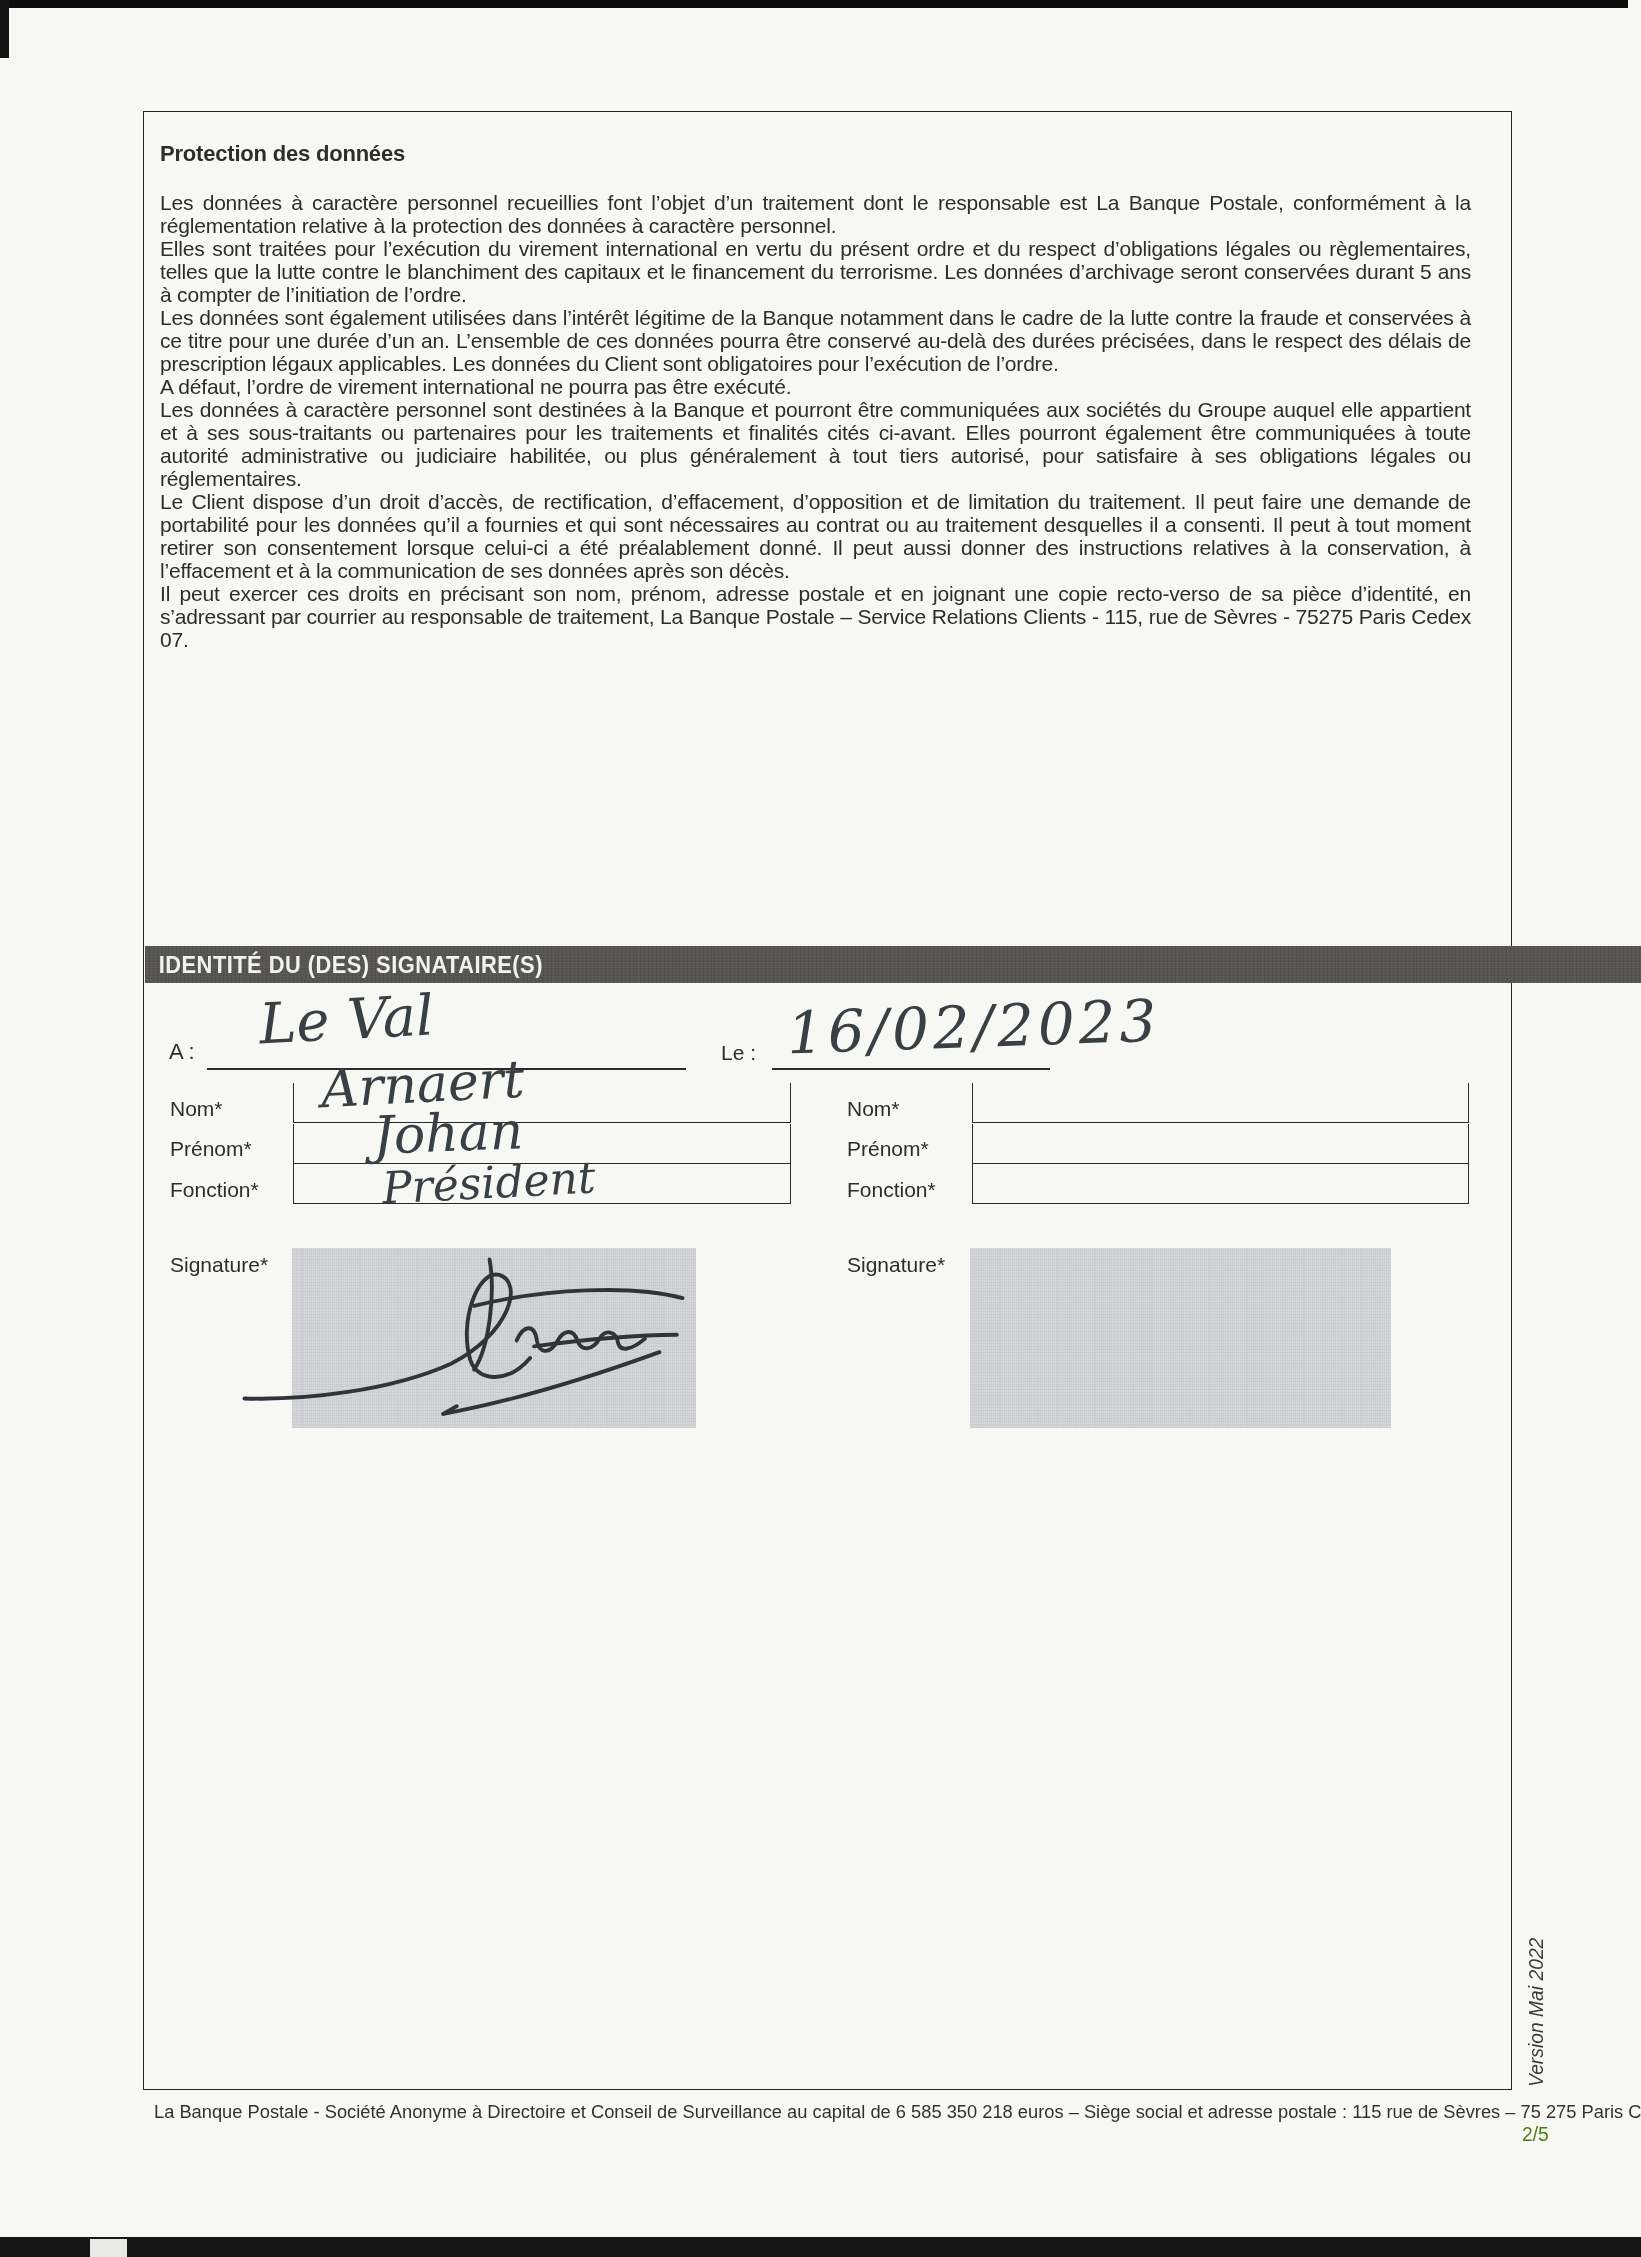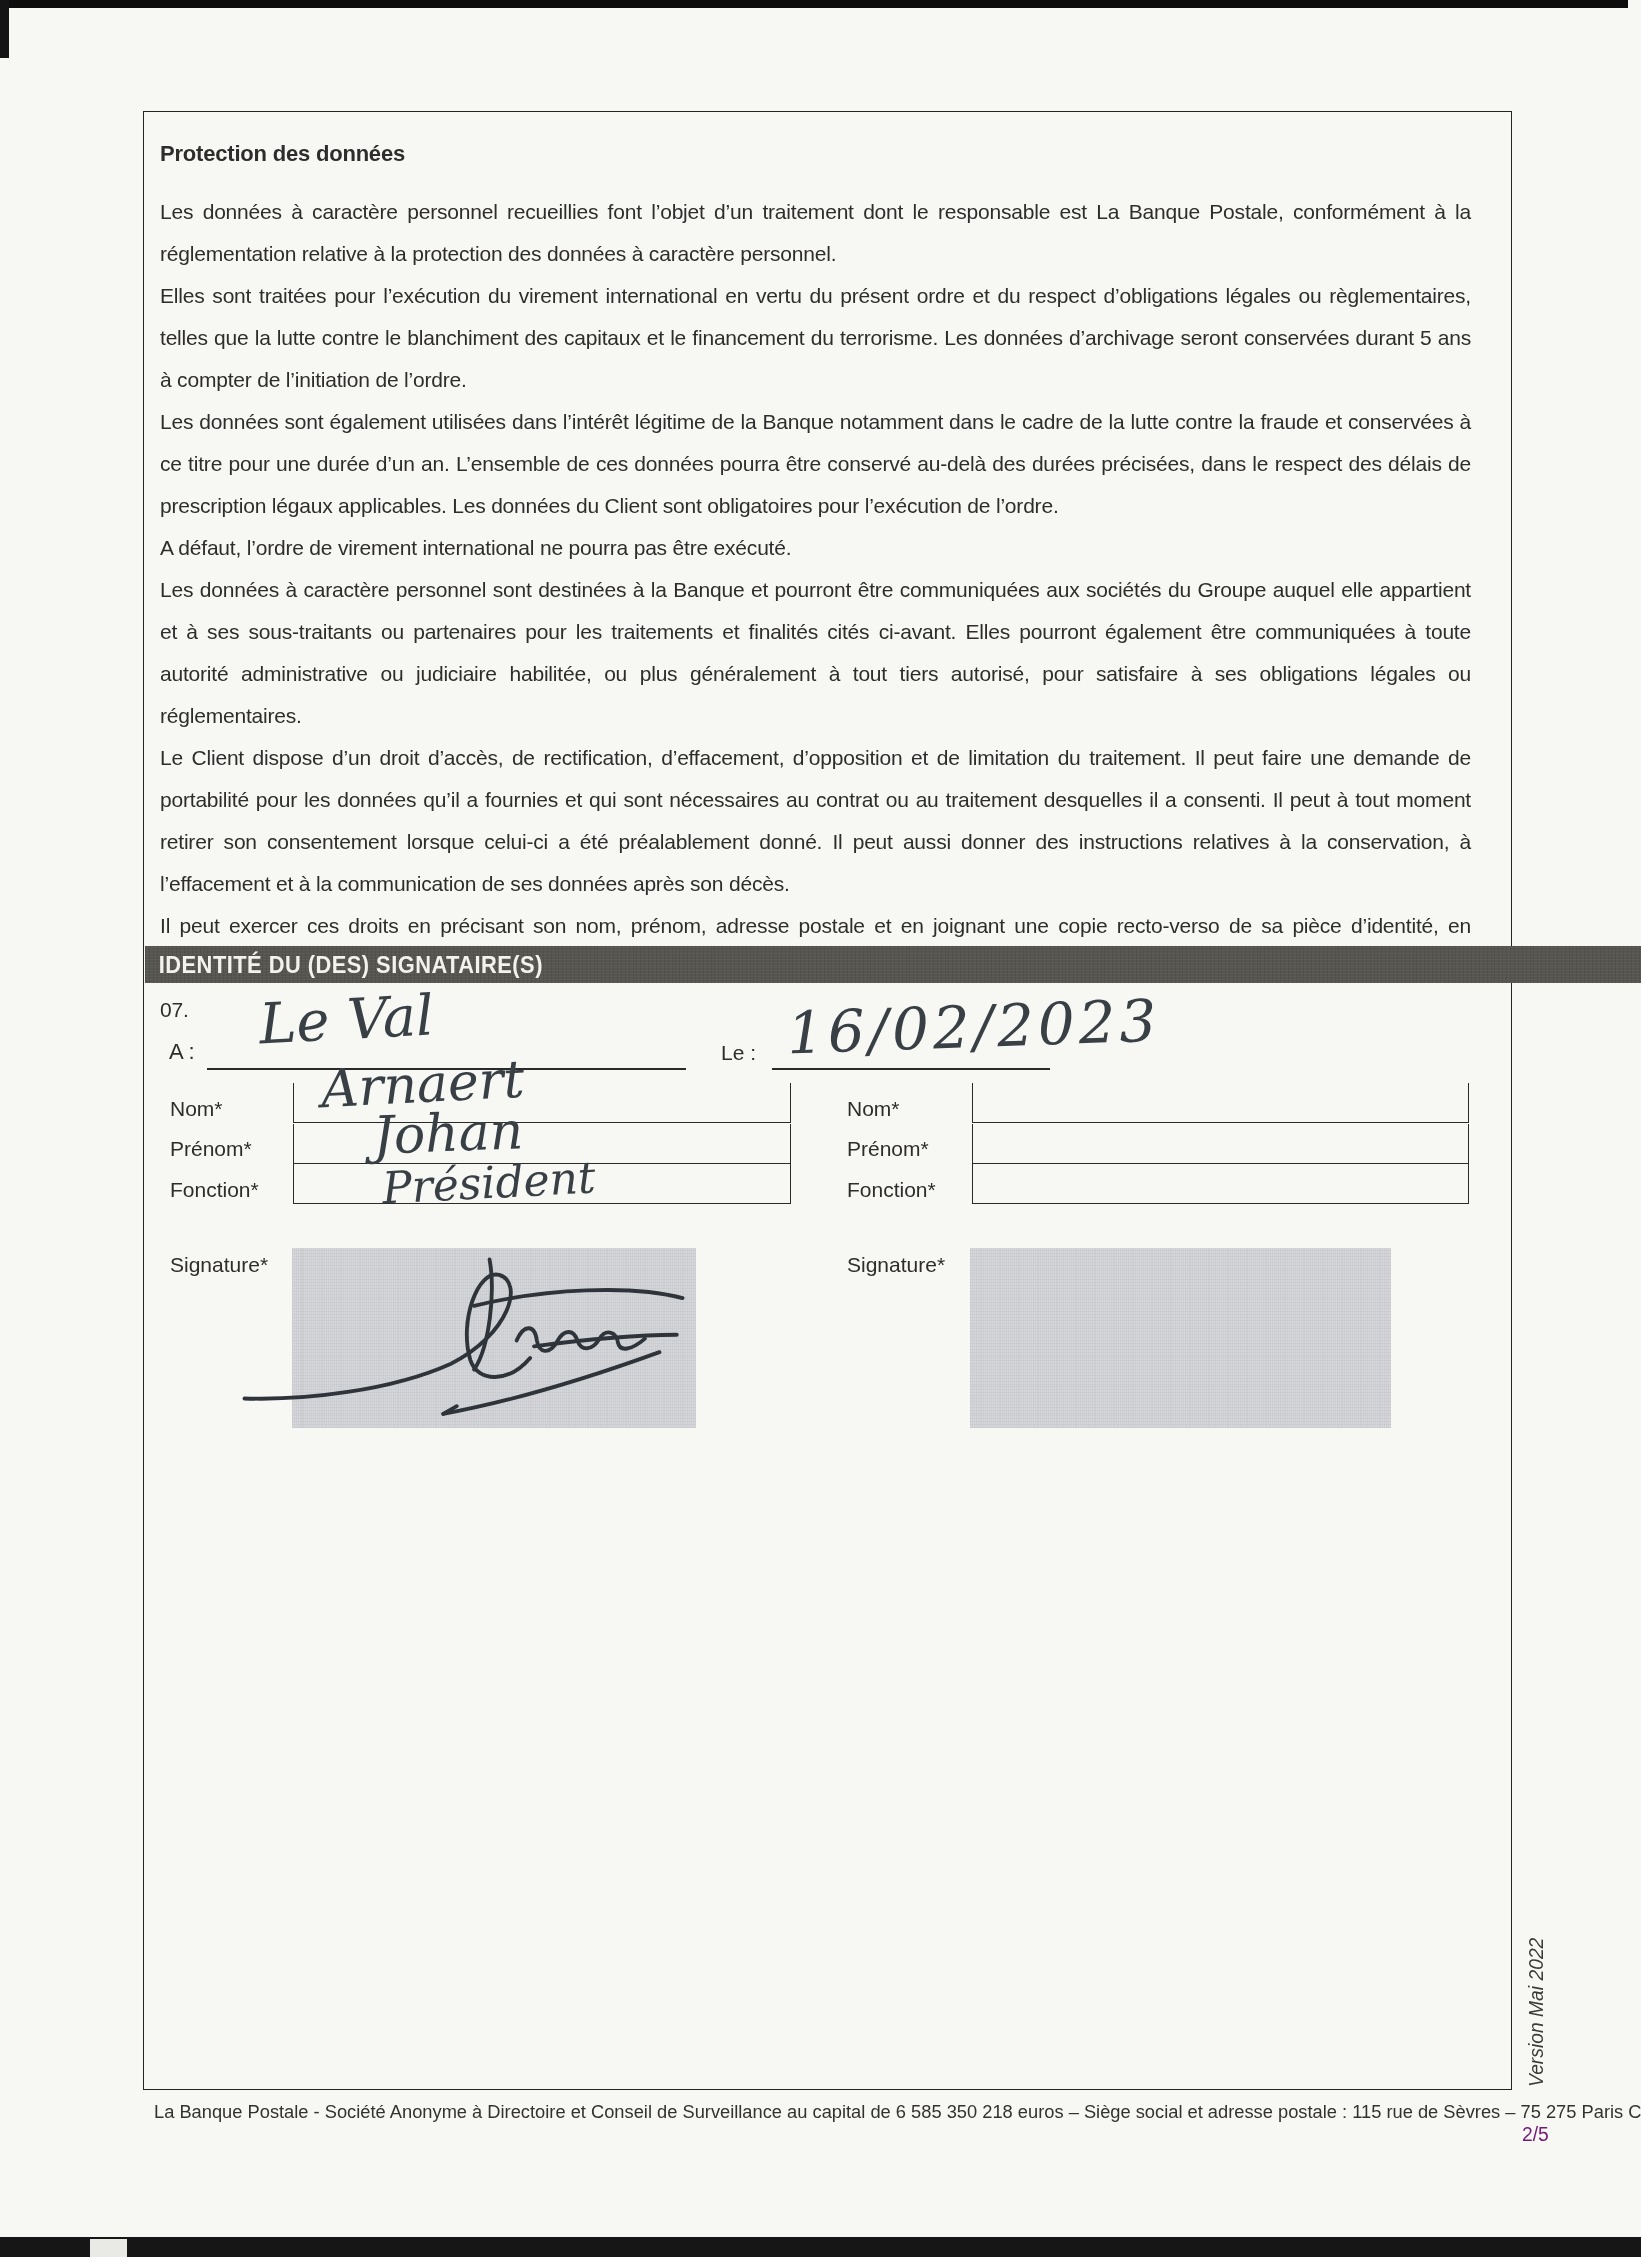--- a/index.html
+++ b/index.html
@@ -14,21 +14,21 @@
   .scan-top    { left:0; top:0; width:1628px; height:7.7px; background:#0d0d0d; }
   .scan-corner { left:0; top:0; width:8.7px;  height:58px; background:#141414; }
   .scan-bottom { left:0; top:2237px; width:1641px; height:20px; background:#161616; }
   .scan-bottom-notch { left:90px; top:2239px; width:37px; height:18.3px; background:#e9e9e6; }
 
   
   .doc-box { left:143px; top:111px; width:1367px; height:1977px; border:1.9px solid #242424; background:transparent; }
 
   .title { left:160px; top:141px; font-size:22px; font-weight:bold; letter-spacing:-0.2px;text-align:right; }
 
-  .bodytext { left:160px; top:191px; width:1311px; font-size:21px; line-height:42px;
+  .bodytext { left:160px; top:191px; width:1311px; font-size:21px; line-height:23px;
               text-align:justify; letter-spacing:-0.2px; }
   .bodytext p { margin:0; }
 
   .section-bar { left:145px; top:946px; width:1523px; height:37px;
     background:#57554f;
     background-image:
       repeating-linear-gradient(0deg, rgba(255,255,255,.04) 0 1px, transparent 1px 2.9px),
       repeating-linear-gradient(90deg, rgba(0,0,0,.08) 0 1px, transparent 1px 3.9px); }
   .section-bar-title { padding-left:14.5px; font-size:23px; font-weight:bold; color:#f2f2ee;
     line-height:38px; letter-spacing:0.5px; transform:scaleX(.95); transform-origin:left center;
@@ -49,21 +49,21 @@
 
   .sigbox { width:404px; height:180px;
     background:
       repeating-linear-gradient(0deg, rgba(110,112,125,.07) 0 1px, transparent 1px 2.9px),
       repeating-linear-gradient(90deg, rgba(110,112,125,.07) 0 1px, transparent 1px 1.9px),
       #d6d7da; }
 
   .footer { left:154px; top:2097px; width:1344px; text-align:center; font-size:18.3px;
             line-height:30px; color:#33322f; }
   .footer div { white-space:nowrap; }
-  .page-num { left:1522px; top:2124px; font-size:19.3px; color:#701a75; }
+  .page-num { left:1522px; top:2124px; font-size:19.3px; color:#4d7c0f; }
   .version  { left:1526px; top:2087px; transform:rotate(-90deg); transform-origin:0 0;
               font-style:italic; font-size:19.3px; color:#3a3a38; white-space:nowrap; }
 </style>
 </head>
 <body>
 
 <div class="abs scan-top"></div>
 <div class="abs scan-corner"></div>
 <div class="abs scan-bottom"></div>
 <div class="abs scan-bottom-notch"></div>

